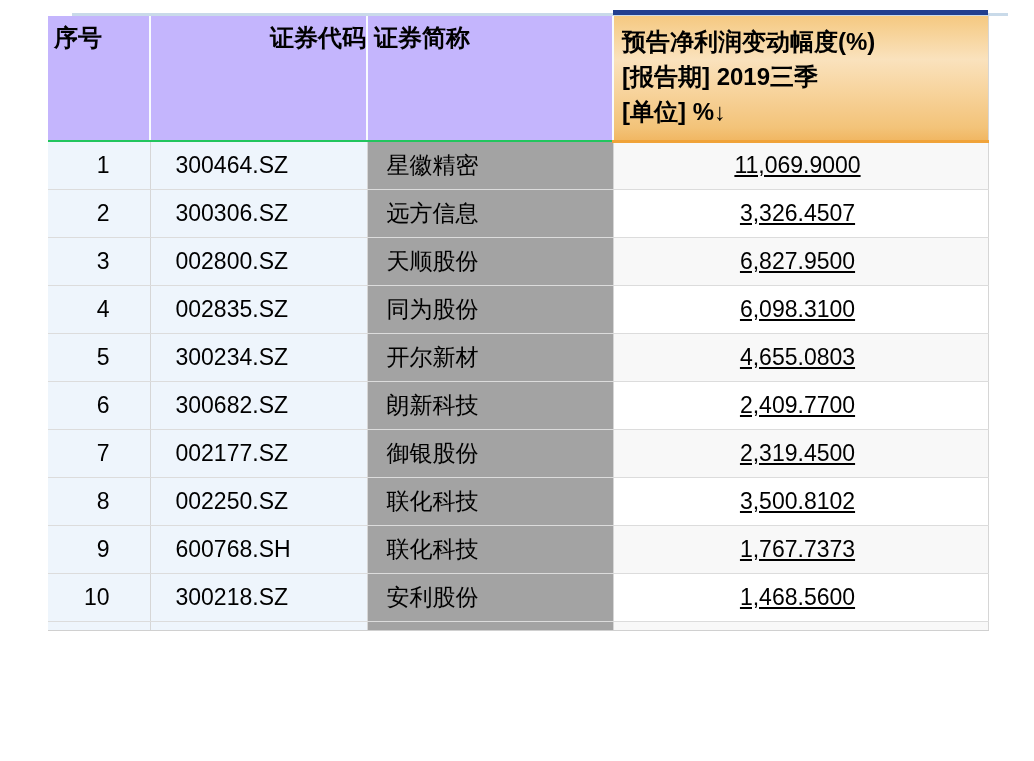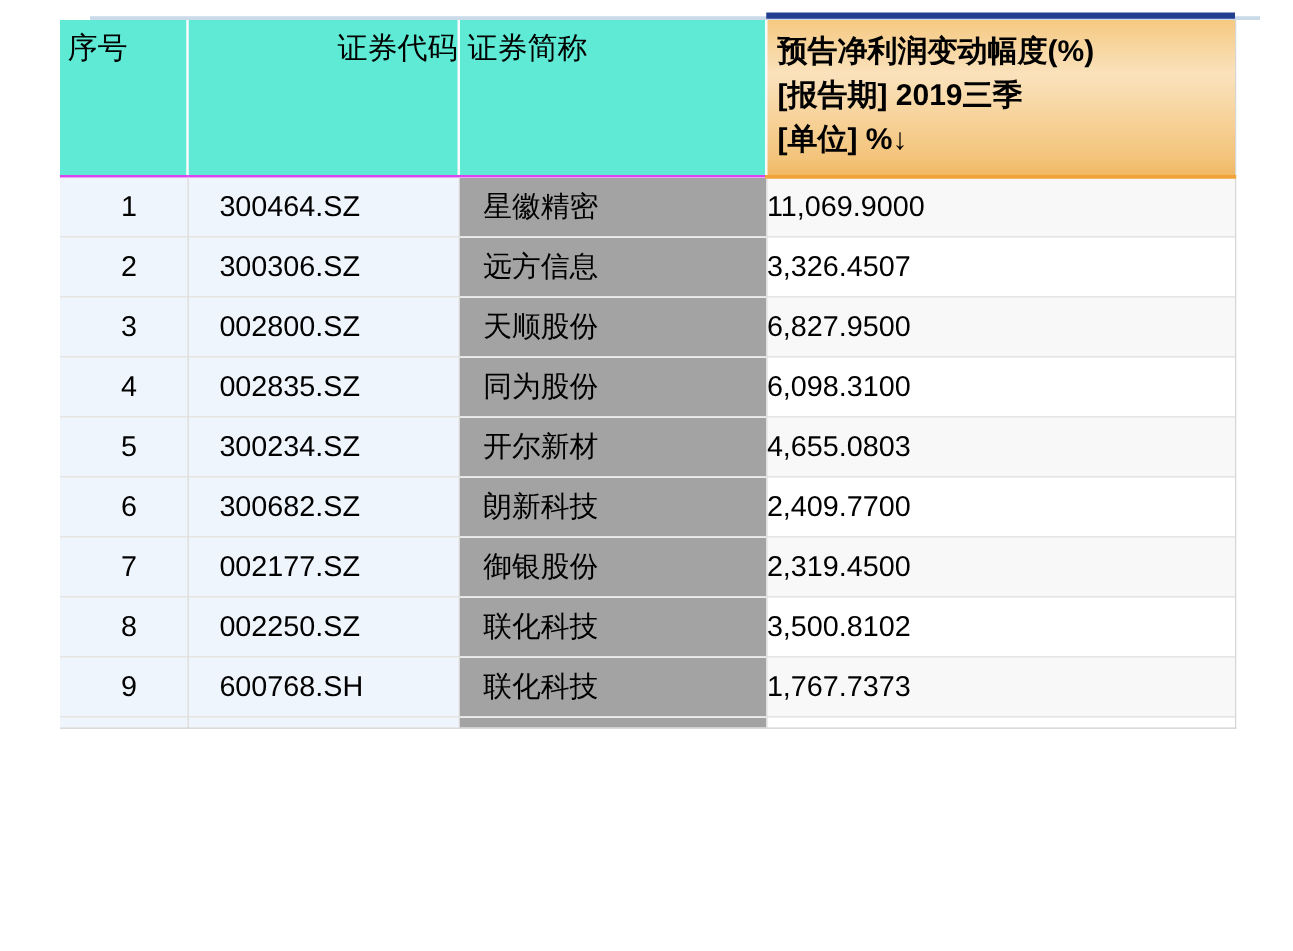--- a/index.html
+++ b/index.html
@@ -47,25 +47,25 @@
   }
   col.c1 { width: 102px; }
   col.c2 { width: 217px; }
   col.c3 { width: 246px; }
   col.c4 { width: 375px; }
 
   th {
     height: 125px;
     vertical-align: top;
     font-size: 24px;
-    font-weight: normal;
+    font-weight: bold;
     text-align: left;
     padding: 6px 0 0 0;
-    background: #5eead4;
-    border-bottom: 2px solid #d946ef;
+    background: #c4b5fd;
+    border-bottom: 2px solid #22c55e;
     border-right: 2px solid #f8fbfe;
     box-sizing: border-box;
   }
   th.h1 { padding-left: 6px; }
   th.h2 { padding-left: 22px; text-align: right; }
   th.h3 { padding-left: 6px; }
   th.h4 {
     padding-left: 8px;
     padding-top: 8px;
     font-weight: bold;
@@ -91,23 +91,24 @@
   }
   td.c2 {
     background: #eef5fc;
     padding-left: 25px;
   }
   td.c3 {
     background: #a3a3a3;
     padding-left: 19px;
   }
   td.c4 {
-    text-align: left;
+    text-align: center;
     padding-right: 6px;
     background: #ffffff;
+    text-decoration: underline;
   }
   tr:nth-child(odd) td.c4 { background: #f8f8f8; }
   
   tr.partial td {
     height: 9px;
     border-bottom: 1px solid #d0d0d0;
   }
   .sort-arrow { font-weight: bold; }
 </style>
 </head>
@@ -186,20 +187,26 @@
     <td class="c2">002250.SZ</td>
     <td class="c3">联化科技</td>
     <td class="c4">3,500.8102</td>
   </tr>
           <tr>
     <td class="c1">9</td>
     <td class="c2">600768.SH</td>
     <td class="c3">联化科技</td>
     <td class="c4">1,767.7373</td>
   </tr>
+          <tr>
+    <td class="c1">10</td>
+    <td class="c2">300218.SZ</td>
+    <td class="c3">安利股份</td>
+    <td class="c4">1,468.5600</td>
+  </tr>
           <tr class="partial">
     <td class="c1"></td>
     <td class="c2"></td>
     <td class="c3"></td>
     <td class="c4"></td>
   </tr>
         </tbody>
     </table>
   </div>
 

